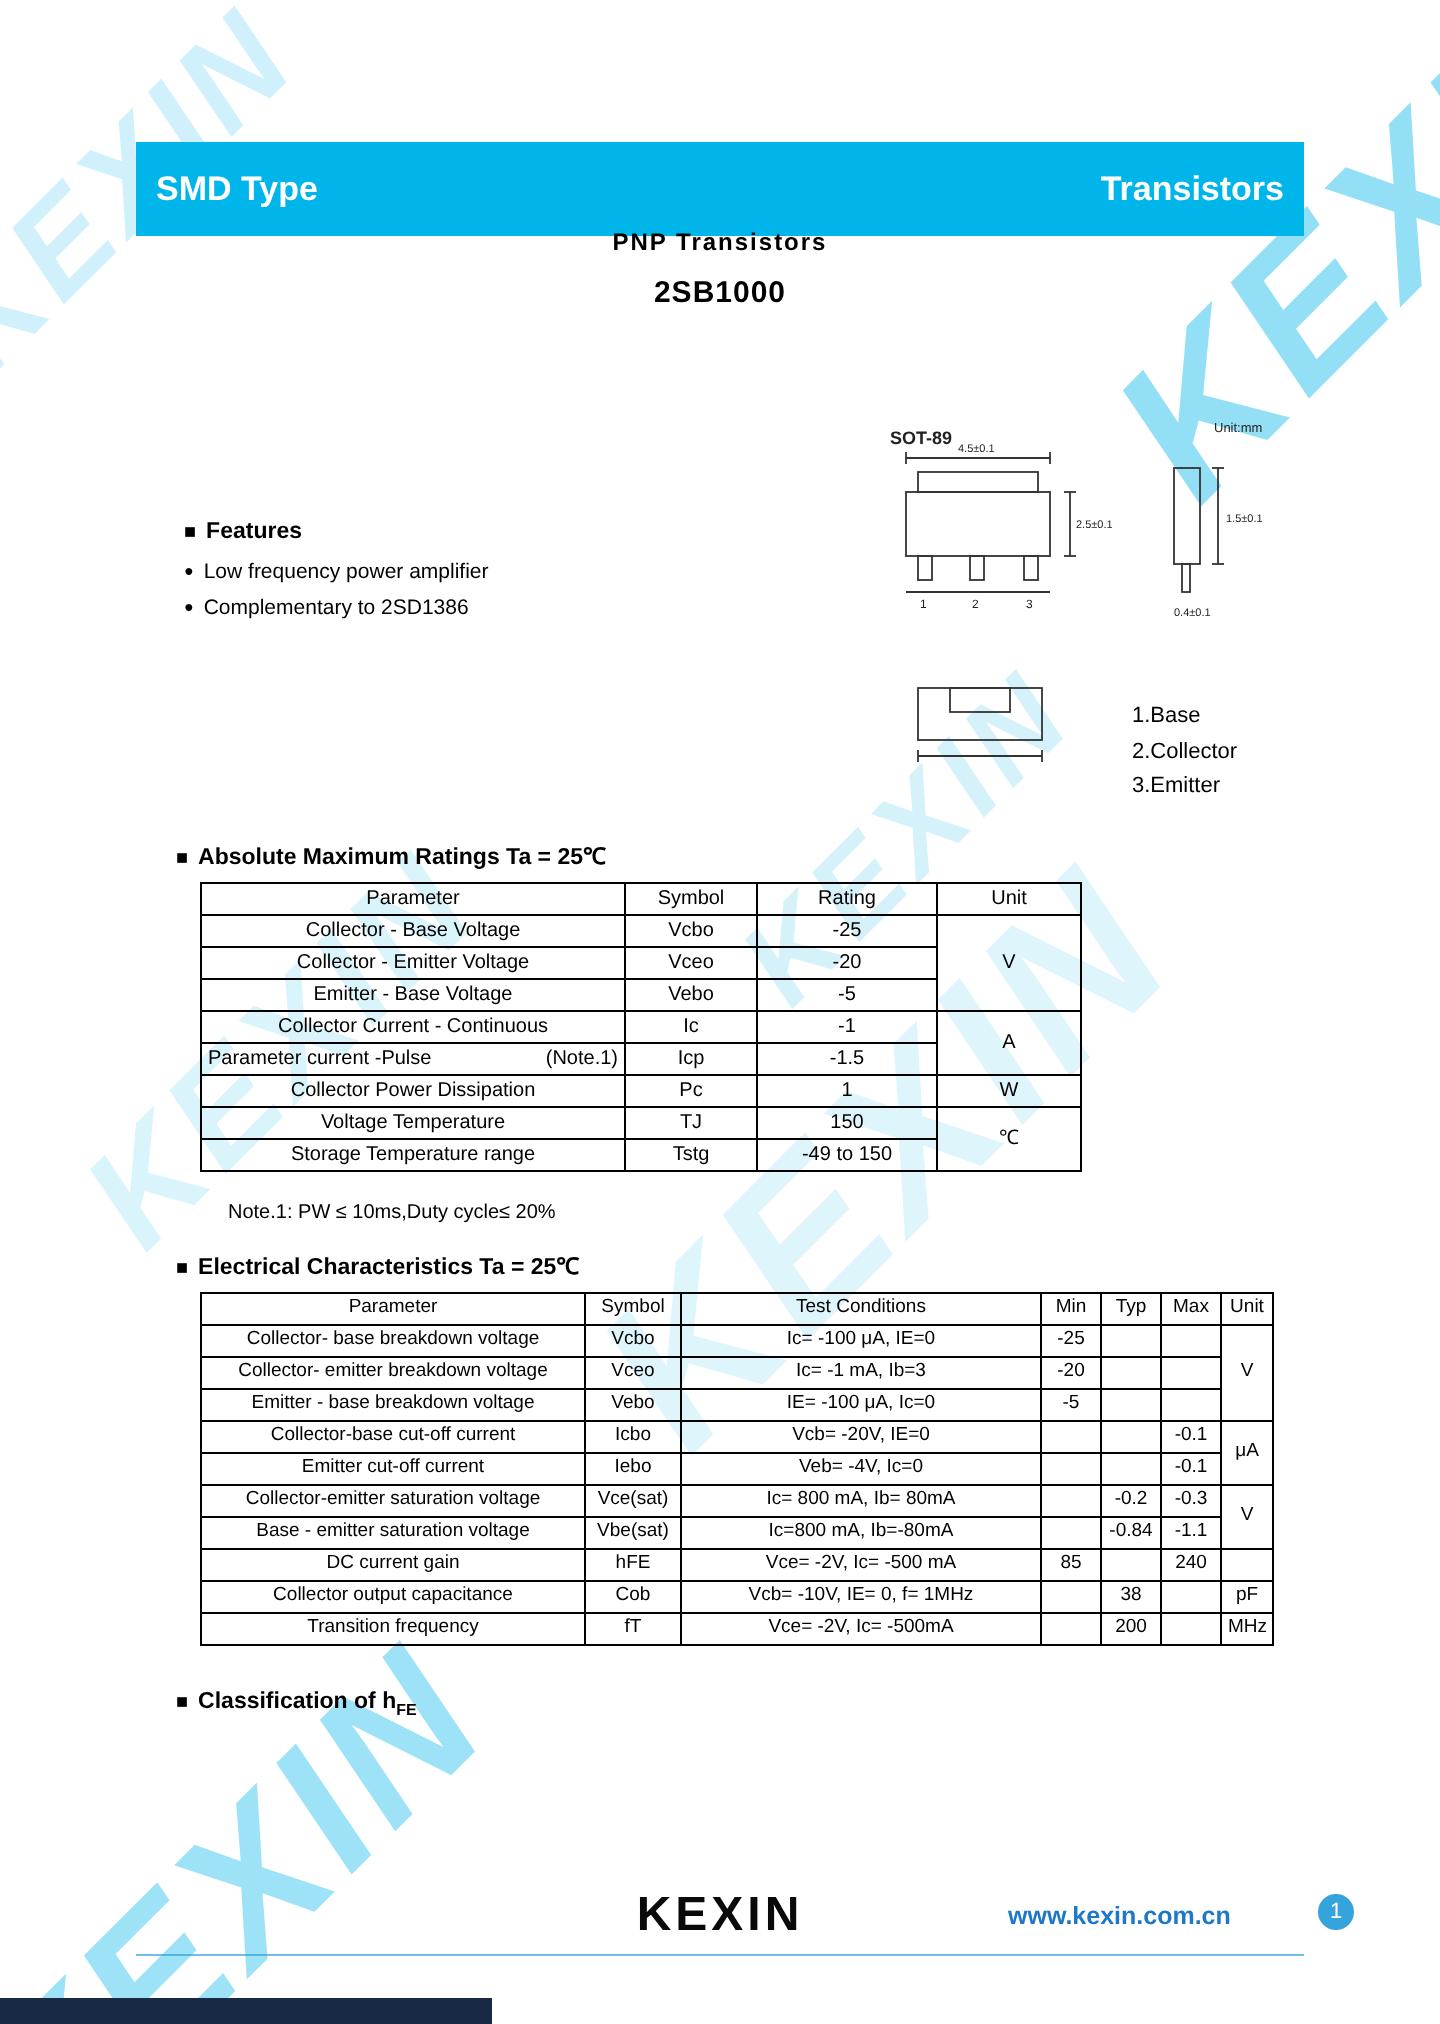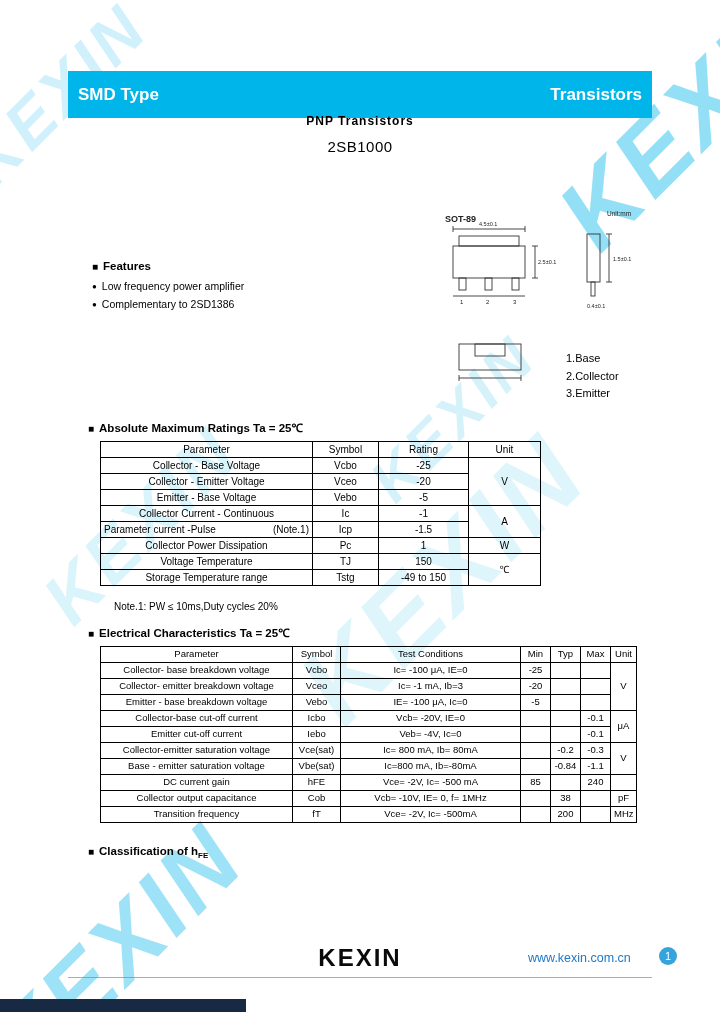--- a/index.html
+++ b/index.html
@@ -26,21 +26,21 @@
 
   .content { position:absolute; inset:0; z-index:1; }
 
   .header-bar {
     position:absolute; left:68px; top:71px; width:584px; height:47px;
     background:#00b5ea; color:#fff; display:flex; justify-content:space-between;
     align-items:center; padding:0 10px; font-size:17px; font-weight:bold;
   }
   .title-block { position:absolute; left:0; top:114px; width:100%; text-align:center; }
   .title-line1 { font-size:12px; font-weight:bold; letter-spacing:1px; }
-  .title-line2 { font-size:15px; font-weight:normal; margin-top:10px; letter-spacing:0.5px; }
+  .title-line2 { font-size:15px; font-weight:bold; margin-top:10px; letter-spacing:0.5px; }
 
   .features { position:absolute; left:92px; top:232px; font-size:10.5px; }
   .f-head { font-weight:bold; font-size:11.5px; margin-bottom:8px;margin-top:28px; }
   .f-item { margin-bottom:6px; }
   .sq { font-size:10px; margin-right:5px; }
   .dot { font-size:8px; vertical-align:1px; margin-right:5px; }
 
   .pkg { position:absolute; left:437px; top:206px; }
   .pkg svg text { font-family:"Liberation Sans", sans-serif; fill:#222; }
   .pins-legend { position:absolute; left:566px; top:350px; font-size:11px; line-height:1.6; }
@@ -62,21 +62,21 @@
   .t-class td { height:18px; text-align:center; }
   .c { text-align:center; }
   .l { text-align:center; }
   .split { display:flex; justify-content:space-between; }
   .footnote { position:absolute; left:114px; top:601px; font-size:10px; }
 
   .footer-logo {
     position:absolute; left:0; top:944px; width:100%; text-align:center;
     font-size:24px; font-weight:bold; letter-spacing:2px; color:#0a0a0a;
   }
-  .footer-url { position:absolute; left:528px; top:951px; font-size:12.5px; font-weight:normal; color:#1e78c8; }
+  .footer-url { position:absolute; left:504px; top:951px; font-size:12.5px; font-weight:bold; color:#1e78c8; }
   .page-badge {
     position:absolute; left:659px; top:947px; width:18px; height:18px; border-radius:50%;
     background:#35a3dc; color:#fff; font-size:11px; line-height:18px; text-align:center;
   }
   .footer-rule { position:absolute; left:68px; top:977px; width:584px; height:1px; background:#35a3dc; opacity:0.7; }
 </style>
 </head>
 <body>
 
 <div class="page">

